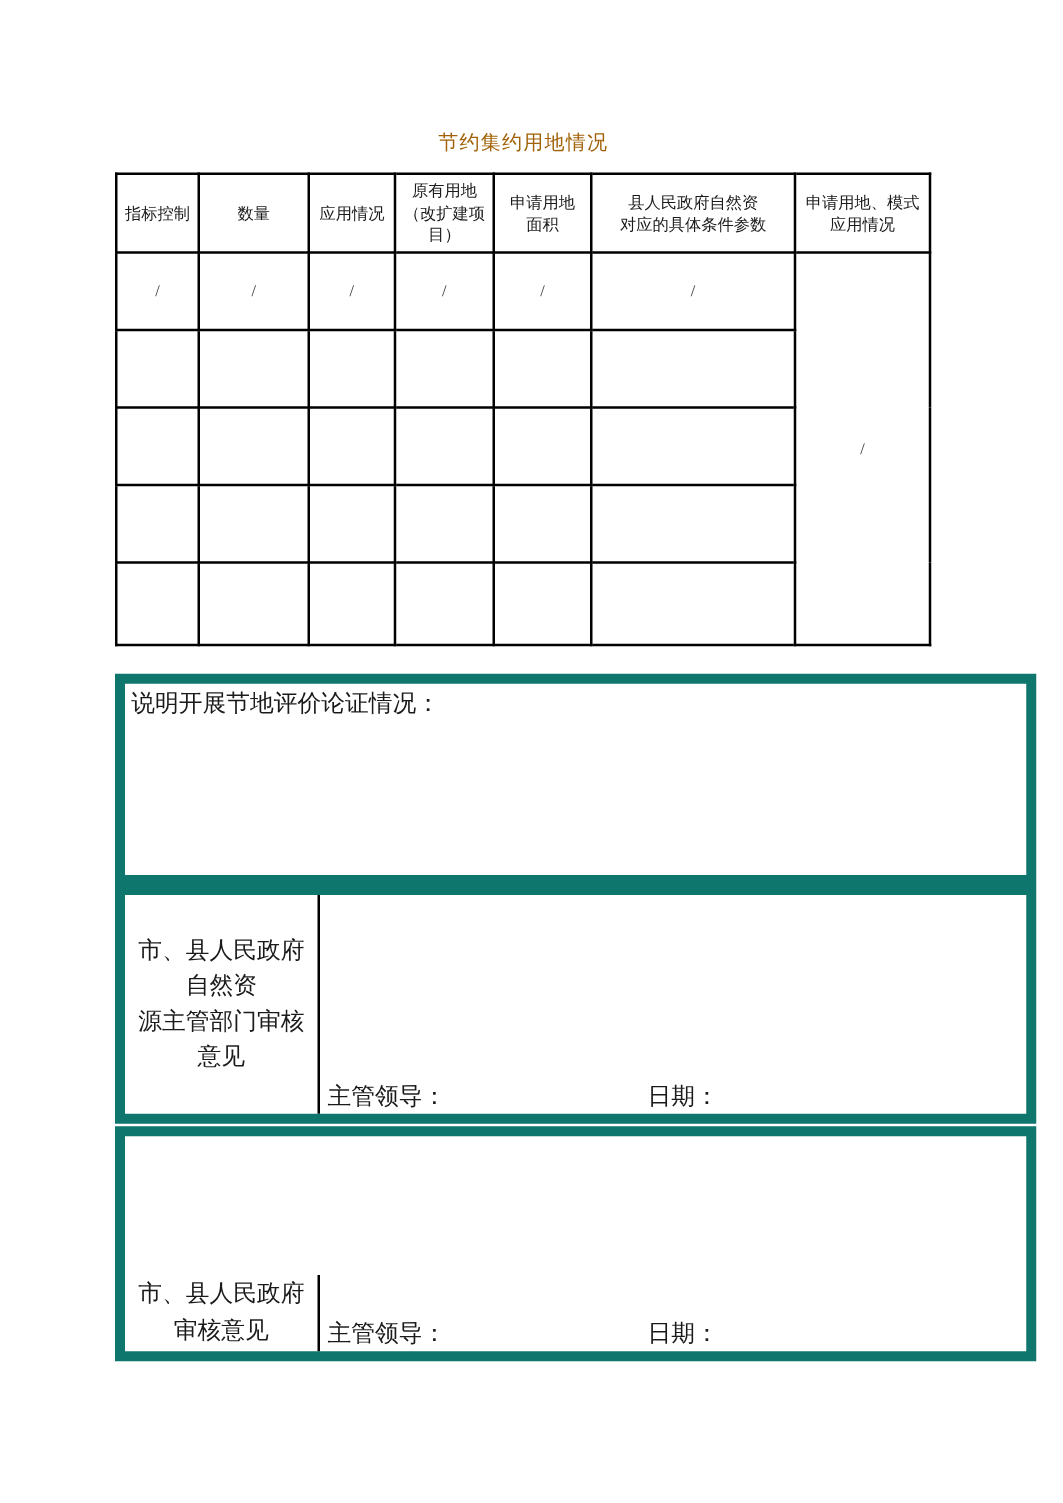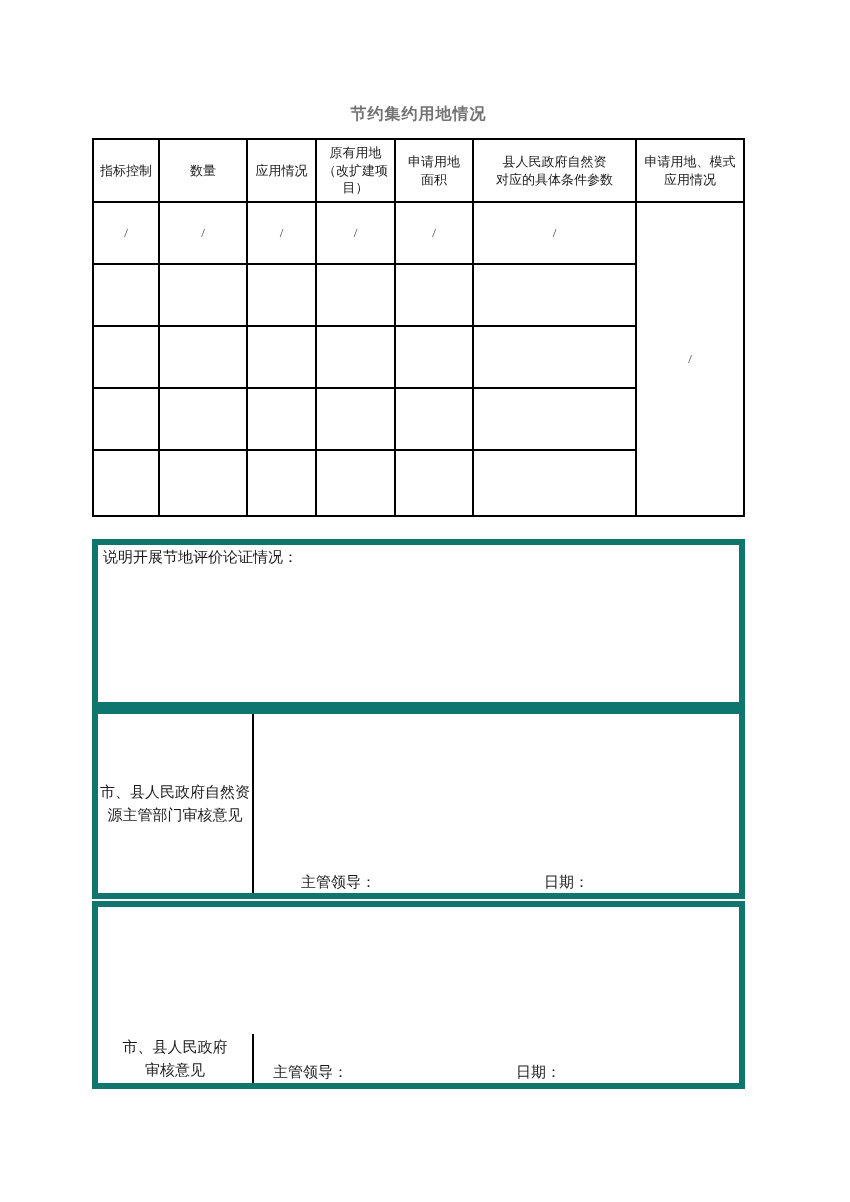--- a/index.html
+++ b/index.html
@@ -16,24 +16,24 @@
     color: #1a1a1a;
   }
   
   #doc-title {
     position: absolute;
     left: 92px;
     top: 104px;
     width: 653px;
     text-align: center;
     font-family: "Liberation Sans", "DejaVu Sans", sans-serif;
-    font-weight: bold;
+    font-weight: normal;
     font-size: 16px;
     letter-spacing: 1px;
-    color: #737373;
+    color: #a16207;
   }
   
   table.grid {
     position: absolute;
     left: 92px;
     top: 138px;
     border-collapse: collapse;
     table-layout: fixed;
     width: 653px;
   }
@@ -49,36 +49,36 @@
     overflow: hidden;
   }
   tr.hrow      { height: 63px; }
   tr.drow      { height: 62px; }
   tr.drow-last { height: 66px; }
   td.slash { font-size: 14px; color: #333; }
   
   .boxsec {
     position: absolute;
     left: 92px;
-    width: 653px;
-    border: 6px solid #0f766e;
+    width: 737px;
+    border: 8px solid #0f766e;
     box-sizing: border-box;
     background: #fff;
-    font-size: 15px;
+    font-size: 19px;
   }
   #note-box {
     top: 539px;
     height: 169px;
   }
   #note-box .note-label {
     padding: 3px 5px;
     text-align: left;
   }
   .review-box { display: flex; }
-  #review-box-1 { top: 708px;  height: 191px; gap: 28px; }
+  #review-box-1 { top: 708px;  height: 191px; }
   #review-box-2 { top: 901px;  height: 188px; align-items: flex-end; }
   .review-label-cell {
     width: 156px;
     flex: 0 0 156px;
     border-right: 2px solid #000;
     display: flex;
     align-items: center;
     justify-content: center;
     text-align: center;
     white-space: pre-line;
@@ -92,21 +92,21 @@
   }
   .review-sign-line {
     position: absolute;
     left: 0;
     right: 0;
     bottom: 1px;
     height: 18px;
   }
   .leader-label {
     position: absolute;
-    left: 19px;
+    left: 6px;
     bottom: 0;
   }
   .date-label {
     position: absolute;
     left: 262px;
     bottom: 0;
   }
 </style>
 </head>
 <body>

